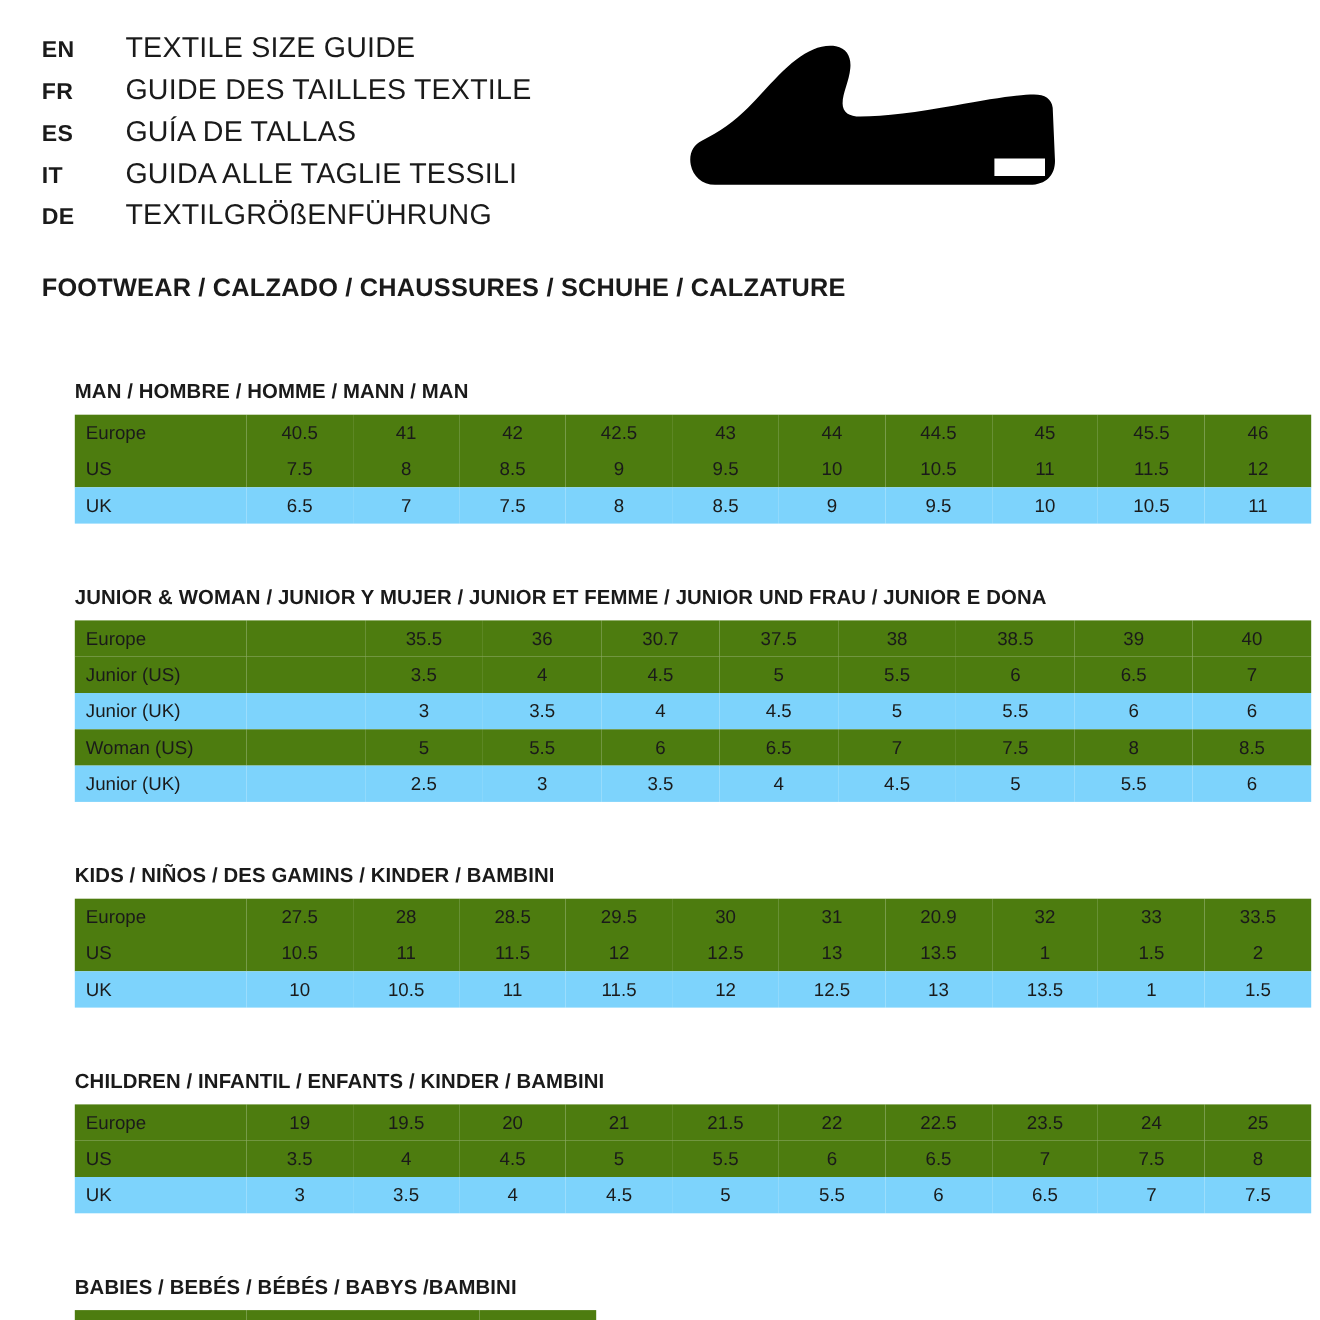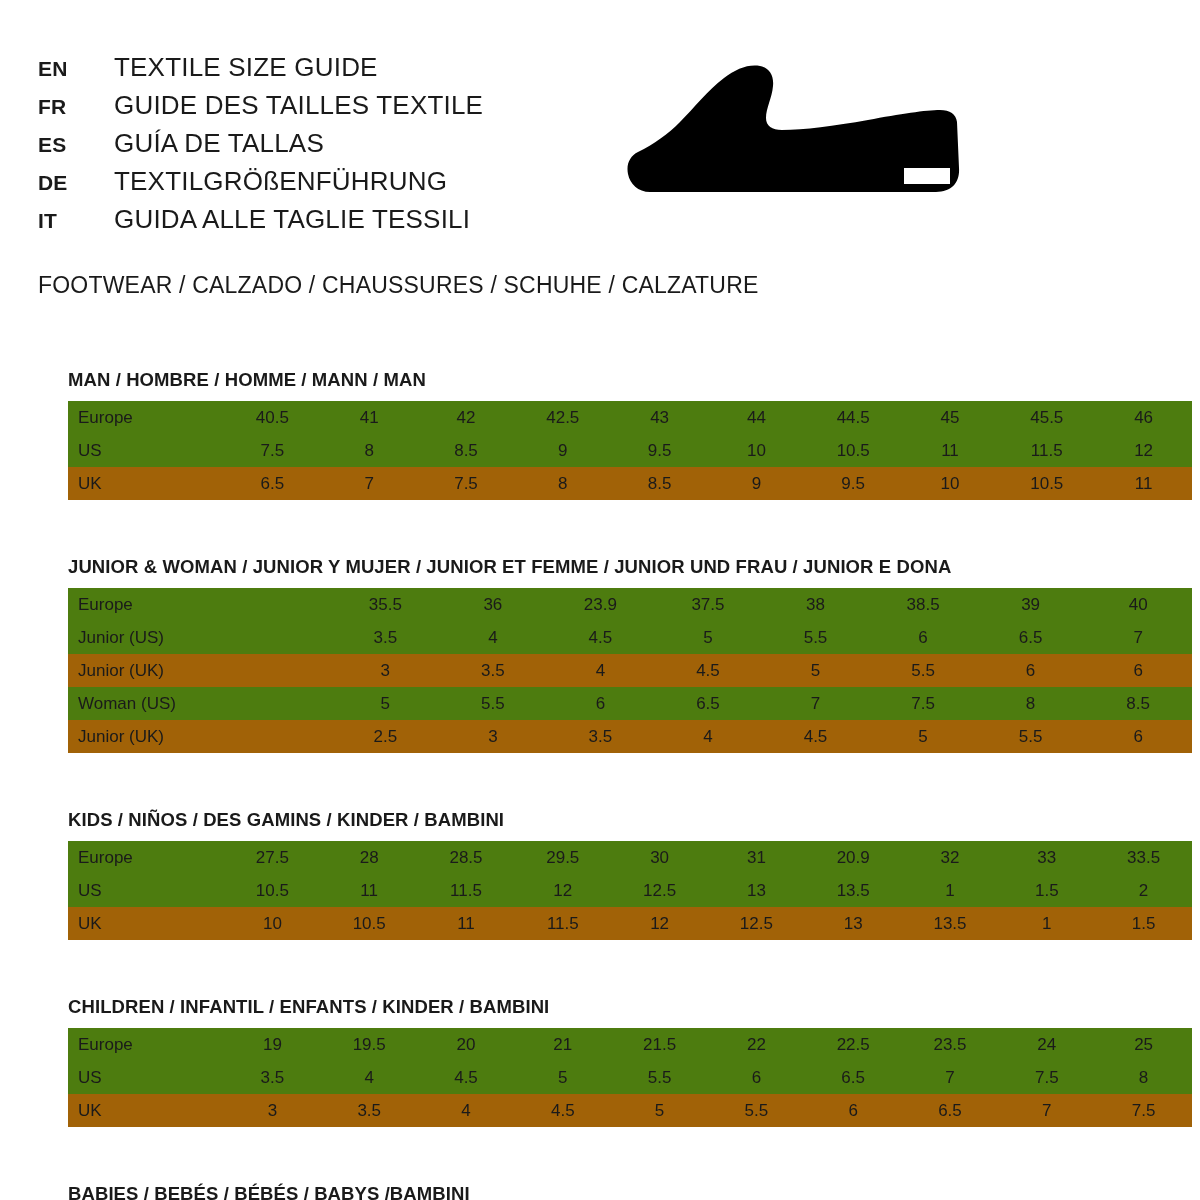--- a/index.html
+++ b/index.html
@@ -13,21 +13,21 @@
     font-family: "Liberation Sans", sans-serif;
     color: #1a1a1a;
     position: relative;
     overflow: hidden;
   }
   .page {
     position: relative;
     width: 1028px;
     height: 1200px;
     box-sizing: border-box;
-    padding: 46px 38px 0 38px;
+    padding: 22px 38px 0 38px;
   }
 
   
   .header {
     display: flex;
     justify-content: space-between;
     align-items: flex-start;
   }
   .title-langs {
     padding-top: 6px;
@@ -52,21 +52,21 @@
     width: 360px;
     padding-right: 30px;
     padding-top: 18px;
     display: flex;
     justify-content: flex-end;
   }
 
   .category-title {
     margin-top: 30px;
     font-size: 23px;
-    font-weight: 400;
+    font-weight: 700;
     letter-spacing: 0.2px;
   }
 
   
   .section {
     margin-top: 56px;
     margin-left: 30px;
   }
   .section.first { margin-top: 70px; }
   .section-heading {
@@ -81,21 +81,21 @@
     font-size: 17px;
   }
   table.full { width: 1124px; }
   table.babies { width: 474px; }
 
   table.size-table tr.head-row td {
     background: #4d7c0f;
     font-weight: 400;
   }
   table.size-table tr.alt td {
-    background: #a16207;
+    background: #7dd3fc;
   }
   table.size-table tr.plain td {
     background: #4d7c0f;
   }
   table.size-table td {
     height: 33px;
     padding: 0;
     text-align: center;
     vertical-align: middle;
     color: #1a1a1a;
@@ -120,26 +120,26 @@
       </div>
       <div class="lang-row">
         <div class="lang-code">FR</div>
         <div class="lang-text">GUIDE DES TAILLES TEXTILE</div>
       </div>
       <div class="lang-row">
         <div class="lang-code">ES</div>
         <div class="lang-text">GUÍA DE TALLAS</div>
       </div>
       <div class="lang-row">
+        <div class="lang-code">IT</div>
+        <div class="lang-text">GUIDA ALLE TAGLIE TESSILI</div>
+      </div>
+      <div class="lang-row">
         <div class="lang-code">DE</div>
         <div class="lang-text">TEXTILGRÖßENFÜHRUNG</div>
-      </div>
-      <div class="lang-row">
-        <div class="lang-code">IT</div>
-        <div class="lang-text">GUIDA ALLE TAGLIE TESSILI</div>
       </div>
     </div>
 
     <div class="shoe-wrap">
       <svg width="340" height="140" viewBox="0 0 340 140" aria-hidden="true">
         <path fill="#000000" d="M30 128 C18 128 10 120 8 110 C6 100 10 92 18 88 C34 80 48 70 60 58 C74 44 88 26 104 14 C116 5 128 0 140 2 C150 4 154 12 153 22 C152 34 146 44 146 54 C146 62 152 66 162 66 C184 66 214 62 248 56 C280 50 306 46 320 46 C330 46 336 50 337 58 L339 104 C340 118 332 128 316 128 Z"></path>
         <path fill="#ffffff" d="M284 104 L330 104 L330 120 L284 120 Z"></path>
       </svg>
     </div>
   </div>
@@ -195,21 +195,21 @@
 
   <div class="section">
     <div class="section-heading">JUNIOR &amp; WOMAN / JUNIOR Y MUJER / JUNIOR ET FEMME / JUNIOR UND FRAU / JUNIOR E DONA</div>
     <table class="size-table full">
       <tbody>
           <tr class="head-row">
         <td class="rowlabel">Europe</td>
         <td></td>
         <td>35.5</td>
         <td>36</td>
-        <td>23.9</td>
+        <td>30.7</td>
         <td>37.5</td>
         <td>38</td>
         <td>38.5</td>
         <td>39</td>
         <td>40</td>
       </tr>
       <tr class="plain">
         <td class="rowlabel">Junior (US)</td>
         <td></td>
         <td>3.5</td>

